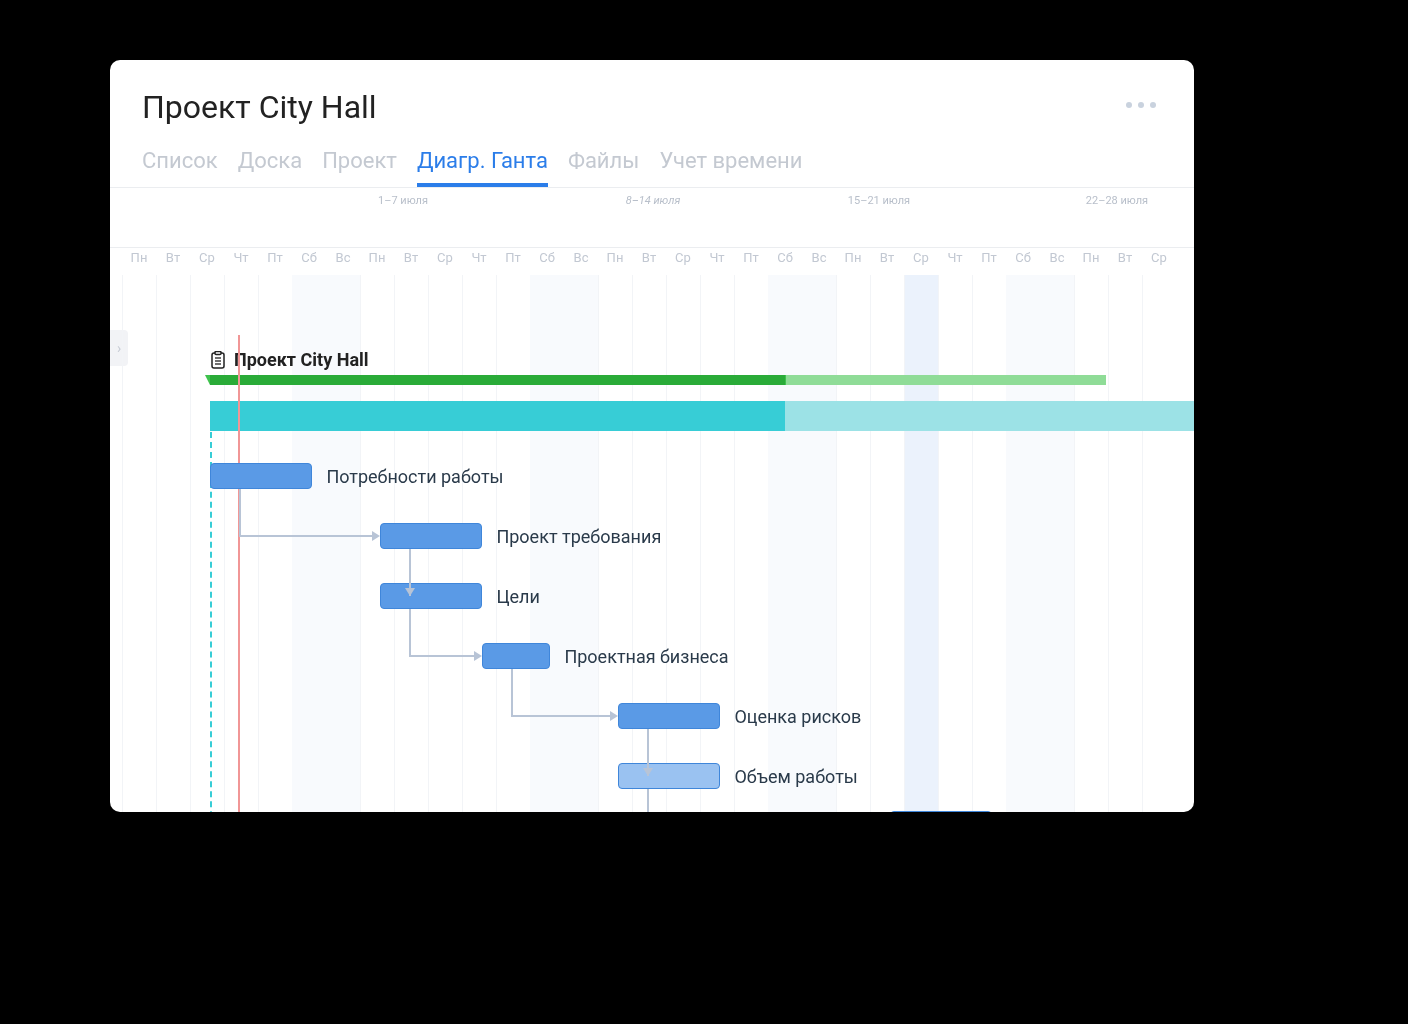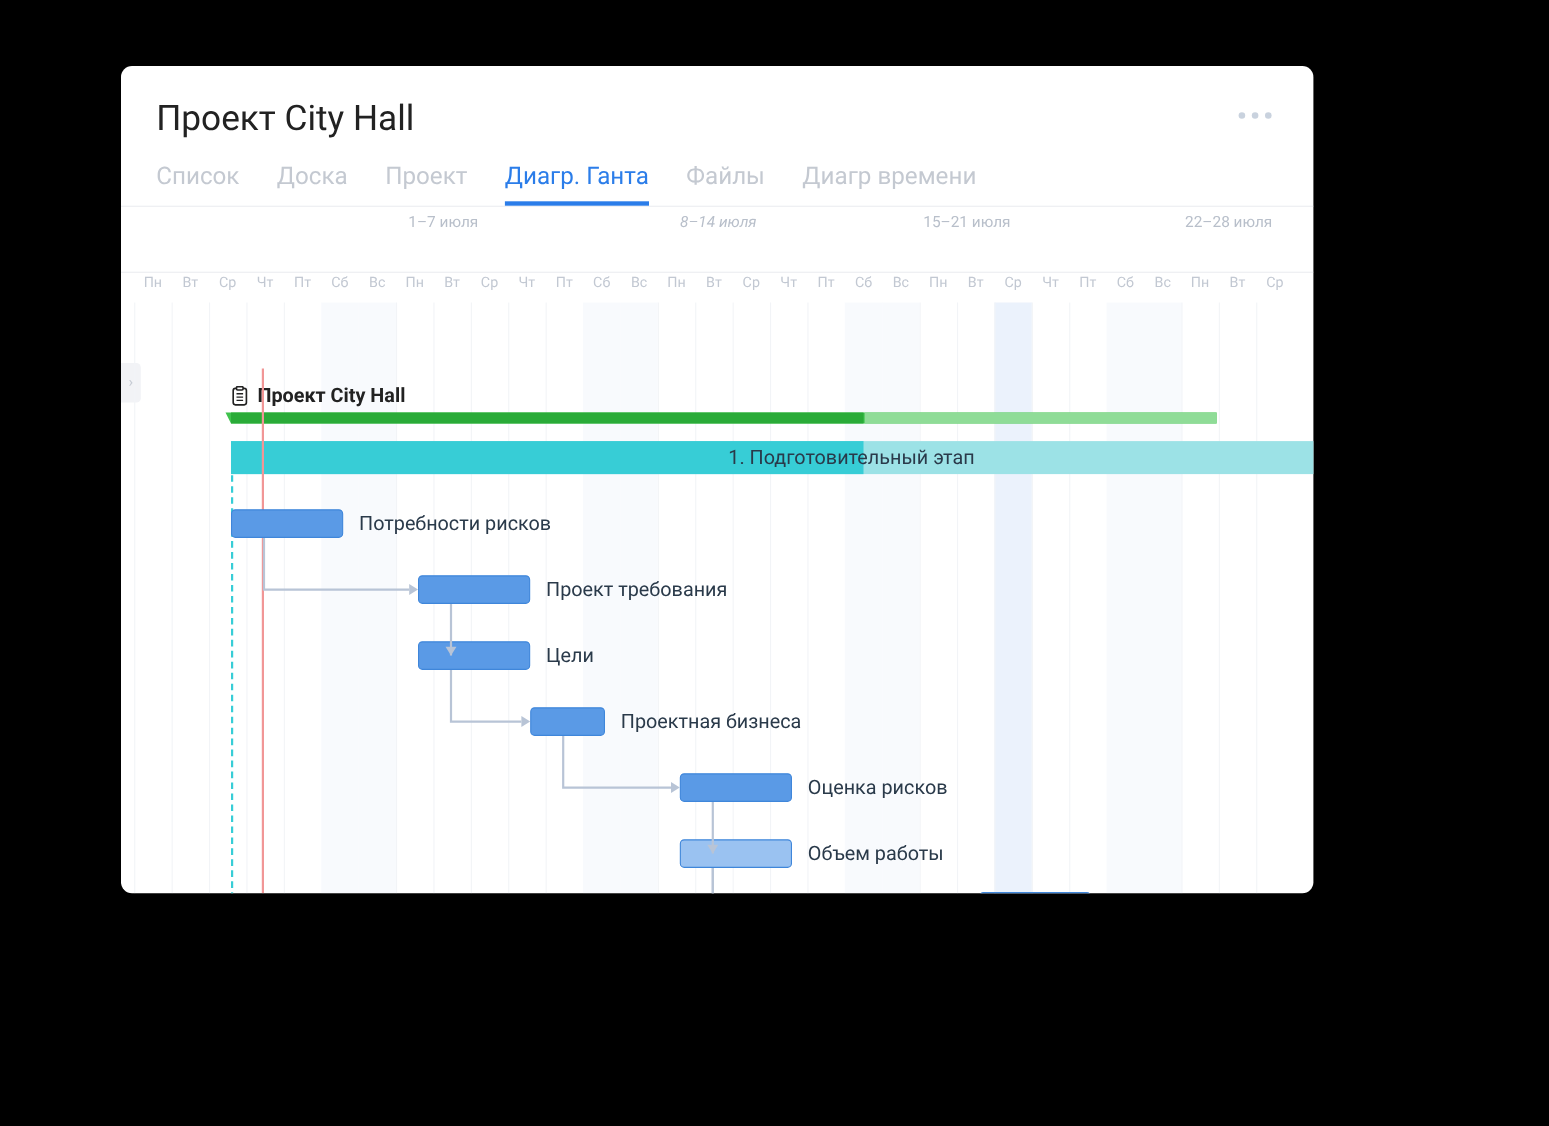--- a/index.html
+++ b/index.html
@@ -20,32 +20,32 @@
     overflow: hidden;
   }
   .header {
     padding: 28px 32px 0 32px;
     display: flex; justify-content: space-between; align-items: flex-start;
   }
   .title { font-size: 32px; font-weight: 400; color: #222; }
   .dots { display: flex; gap: 6px; padding-top: 14px; padding-right: 6px; }
   .dot { width: 6px; height: 6px; border-radius: 50%; background: #c9d2de; }
   .tabs {
-    display: flex; gap: 34px;
+    display: flex; gap: 20px;
     padding: 22px 32px 0 32px;
     border-bottom: 1px solid #ebedf0;
   }
   .tab { font-size: 22px; color: #c4c9d1; padding-bottom: 14px; cursor: pointer; }
   .tab.active { color: #2b7de9; border-bottom: 4px solid #2b7de9; padding-bottom: 10px; }
   .timeline-hdr {
     height: 60px; position: relative;
     border-bottom: 1px solid #ebedf0;
   }
   .weeks { position: absolute; left: 12px; right: 0; top: 6px; height: 20px; }
-  .week { position: absolute; font-size: 14px; color: #b8bfca; text-align: center; }
+  .week { position: absolute; font-size: 11px; color: #b8bfca; text-align: center; }
   .days { position: absolute; left: 12px; right: 0; top: 30px; height: 22px; margin-top: 32px; }
   .day { position: absolute; font-size: 13px; color: #c2c8d2; width: 34px; text-align: center; }
   .chart {
     position: absolute; left: 12px; right: 0; top: 275px; bottom: 0;
   }
   .gridcol {
     position: absolute; top: -60px; bottom: 0;
     border-left: 1px solid #f2f4f7;
   }
   .gridcol.weekend { background: #f3f6fc; opacity: .55; width: 34px; border: none; }
@@ -121,21 +121,21 @@
         <span class="dot"></span>
     </div>
   </div>
 
   <div class="tabs">
     <div class="tab">Список</div>
     <div class="tab">Доска</div>
     <div class="tab">Проект</div>
     <div class="tab active">Диагр. Ганта</div>
     <div class="tab">Файлы</div>
-    <div class="tab">Диагр времени</div>
+    <div class="tab">Учет времени</div>
   </div>
 
   <div class="timeline-hdr">
     <div class="weeks" id="weeks">
         <div class="week" style="left: 162px; width: 238px;">1–7 июля</div>
         <div class="week" style="left: 412px; width: 238px; font-style: italic;">8–14 июля</div>
         <div class="week" style="left: 638px; width: 238px;">15–21 июля</div>
         <div class="week" style="left: 876px; width: 238px;">22–28 июля</div>
       </div>
     <div class="days" id="days">
@@ -222,28 +222,27 @@
       <span>Проект City Hall</span>
     </div>
 
     <div class="summary">
       <div class="done" style="width:575px"></div>
       <div class="light" style="width:320px"></div>
     </div>
 
     <div class="phase">
       <div class="accent" style="width:575px"></div>
-      <span class="lbl">1. Подготовительный этап</span>
     </div>
 
     <div class="dashbox"></div>
 
   <div class="today-line" style="left: 115.6px;"></div>
       <div class="task" style="left: 88.4px; top: 128px; width: 102px;"></div>
-      <div class="tasklbl" style="left: 204.4px; top: 128px;">Потребности рисков</div>
+      <div class="tasklbl" style="left: 204.4px; top: 128px;">Потребности работы</div>
       <div class="task" style="left: 258.4px; top: 188px; width: 102px;"></div>
       <div class="tasklbl" style="left: 374.4px; top: 188px;">Проект требования</div>
       <div class="task" style="left: 258.4px; top: 248px; width: 102px;"></div>
       <div class="tasklbl" style="left: 374.4px; top: 248px;">Цели</div>
       <div class="task" style="left: 360.4px; top: 308px; width: 68px;"></div>
       <div class="tasklbl" style="left: 442.4px; top: 308px;">Проектная бизнеса</div>
       <div class="task" style="left: 496.4px; top: 368px; width: 102px;"></div>
       <div class="tasklbl" style="left: 612.4px; top: 368px;">Оценка рисков</div>
       <div class="task light" style="left: 496.4px; top: 428px; width: 102px;"></div>
       <div class="tasklbl" style="left: 612.4px; top: 428px;">Объем работы</div>

